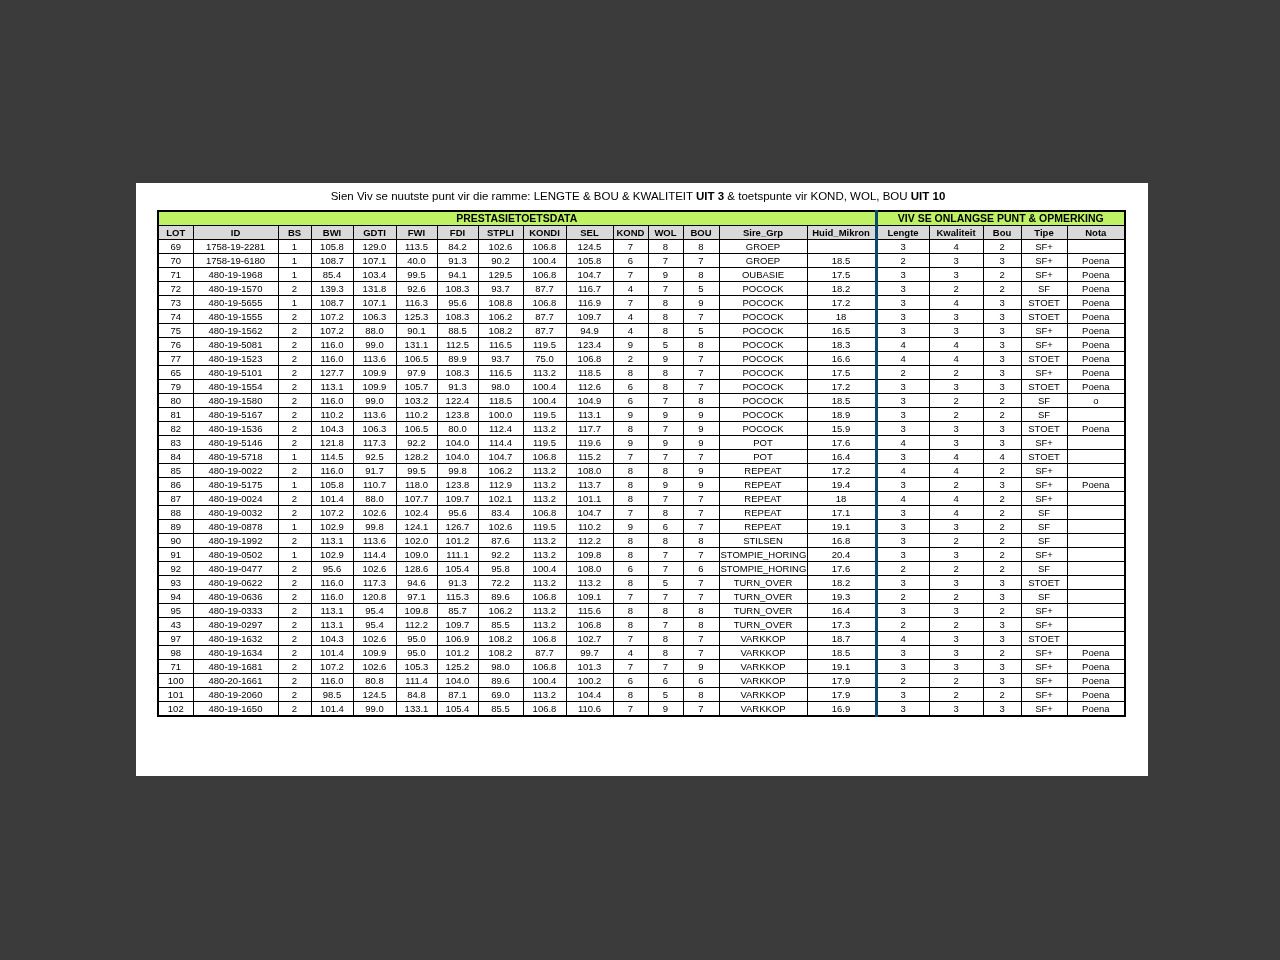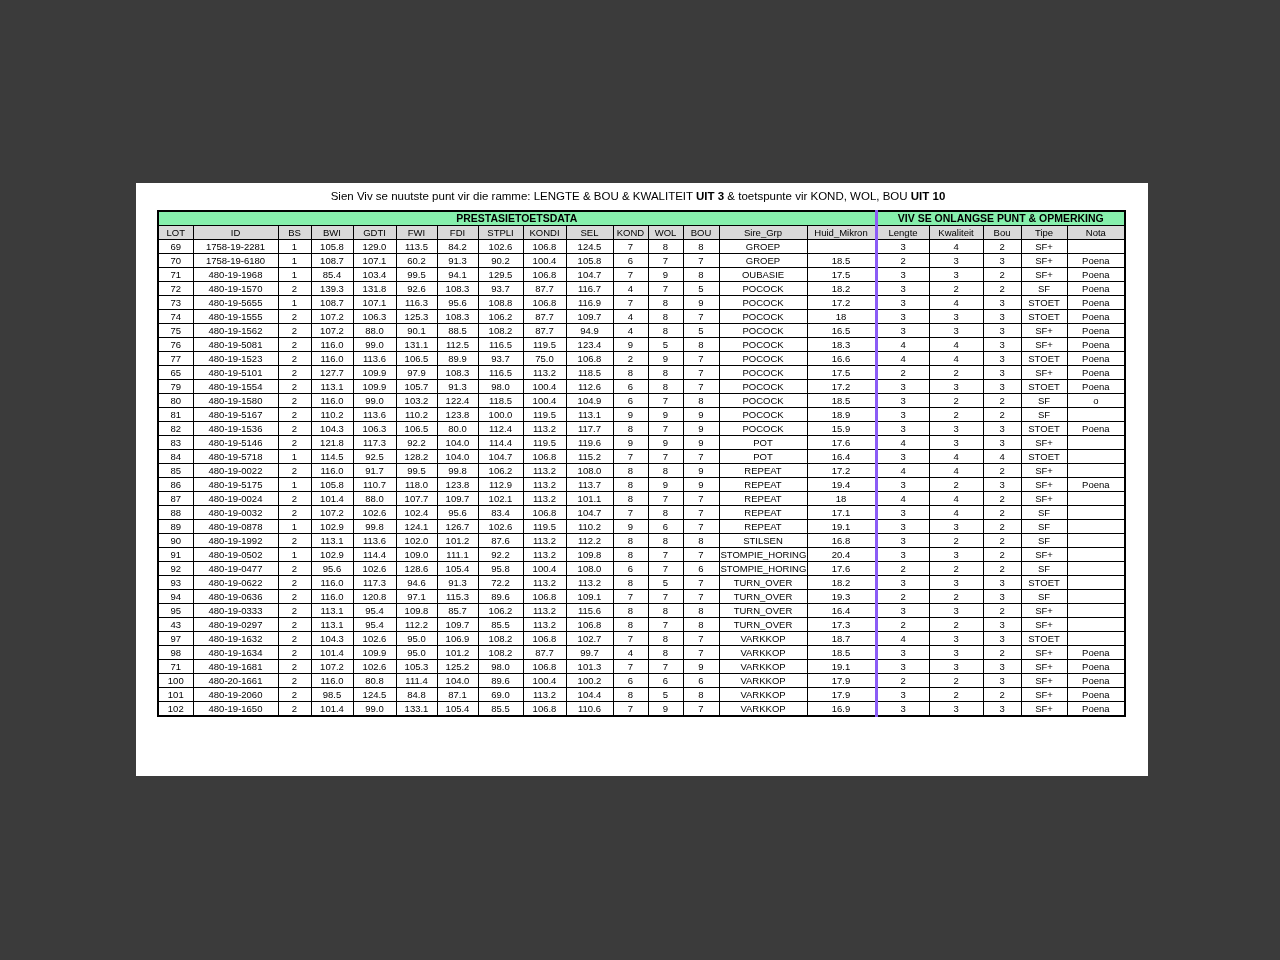--- a/index.html
+++ b/index.html
@@ -40,27 +40,27 @@
     height: 14px;
     line-height: 13px;
     padding: 0 1px;
     overflow: hidden;
     white-space: nowrap;
     color: #000;
   }
   table.datatable thead th.group-th {
     font-weight: bold;
     font-size: 10.5px;
-    background: #86efac;
+    background: #bef264;
   }
   table.datatable thead tr.col-header th {
     background: #d9d9d9;
-    font-weight: normal;
+    font-weight: bold;
   }
-  table.datatable .thick-left { border-left: 3px solid #8b5cf6; }
+  table.datatable .thick-left { border-left: 3px solid #0c4a6e; }
 </style>
 </head>
 <body>
 
 <div class="page">
   <div class="title"><span>Sien Viv se nuutste punt vir die ramme: LENGTE &amp; BOU &amp; KWALITEIT </span><b>UIT 3</b><span> &amp; toetspunte vir KOND, WOL, BOU </span><b>UIT 10</b></div>
 
   <table class="datatable">
     <colgroup>
       <col style="width:35px">
@@ -134,21 +134,21 @@
           <td>2</td>
           <td>SF+</td>
           <td></td>
         </tr>
         <tr>
           <td>70</td>
           <td>1758-19-6180</td>
           <td>1</td>
           <td>108.7</td>
           <td>107.1</td>
-          <td>60.2</td>
+          <td>40.0</td>
           <td>91.3</td>
           <td>90.2</td>
           <td>100.4</td>
           <td>105.8</td>
           <td>6</td>
           <td>7</td>
           <td>7</td>
           <td>GROEP</td>
           <td>18.5</td>
           <td class="thick-left">2</td>

